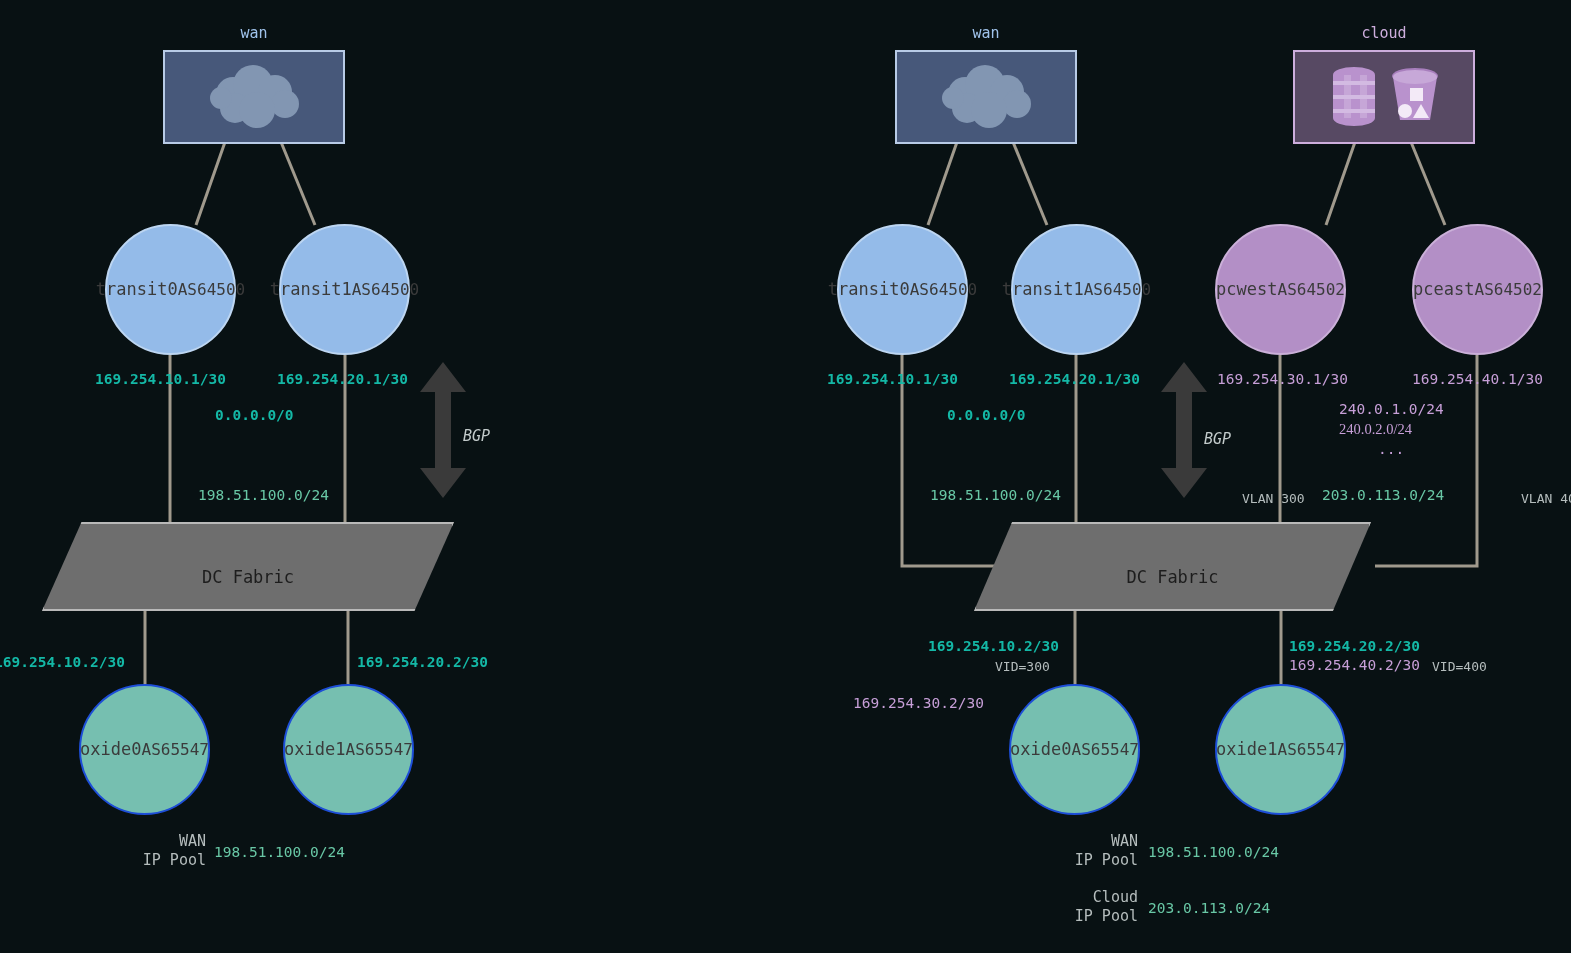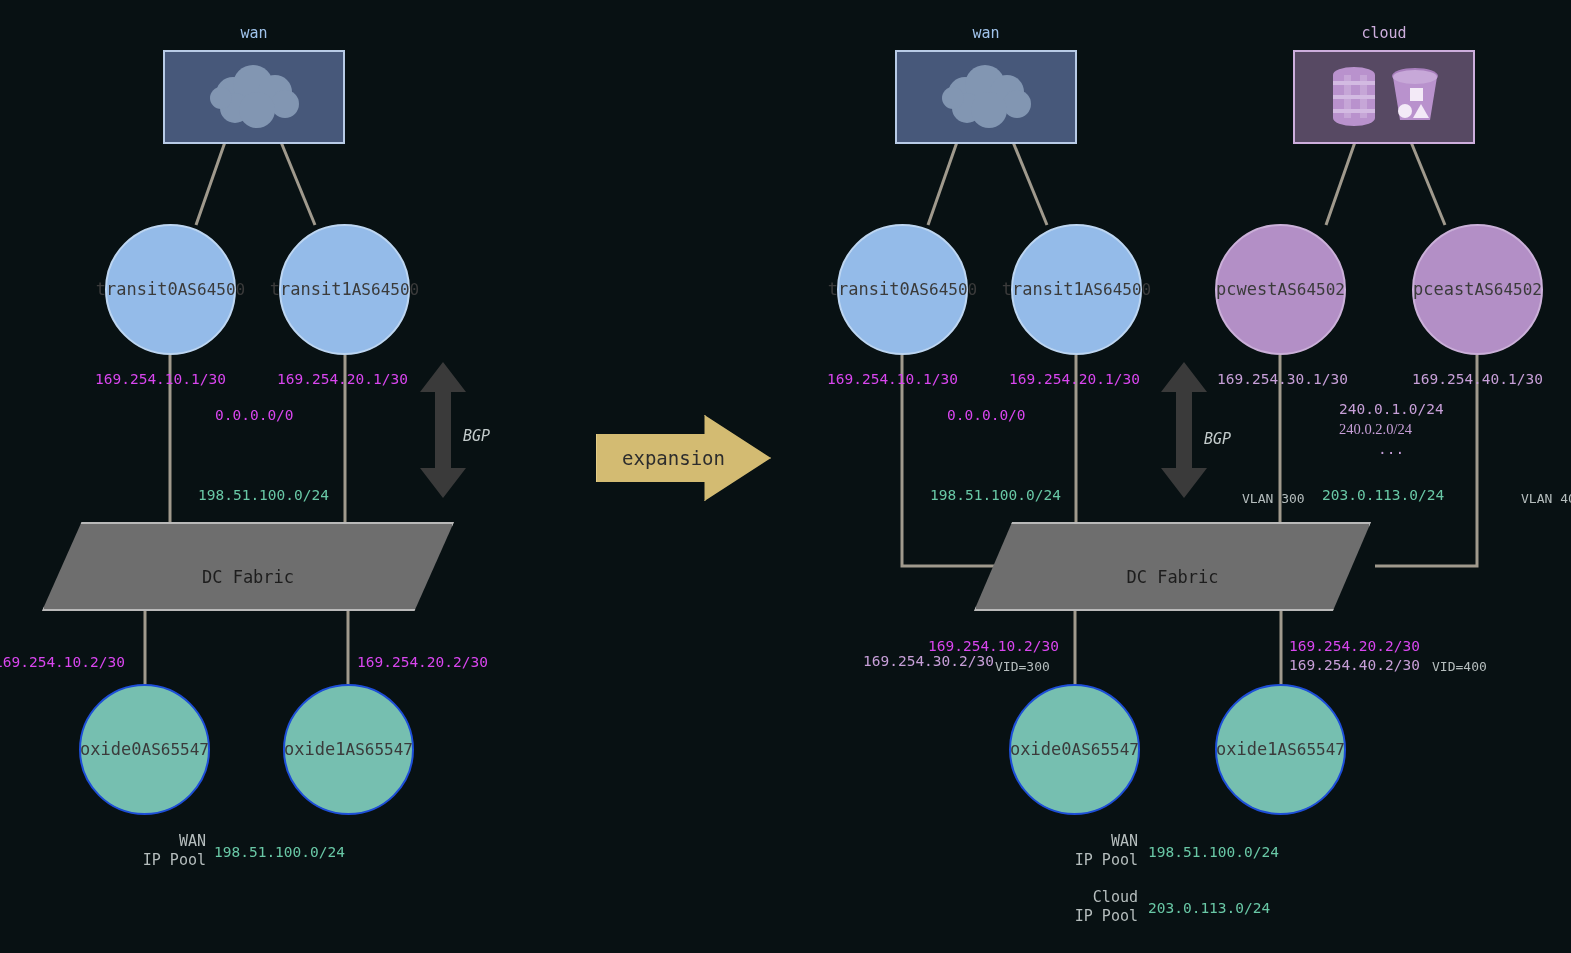--- a/index.html
+++ b/index.html
@@ -92,21 +92,21 @@
     clip-path: polygon(9.6% 0, 100% 0, 90.4% 100%, 0 100%);
   }
   .fabric .fablabel { position: relative; z-index: 2; margin-top: 20px; }
 
   
   .lbl {
     position: absolute;
     font-size: 14.5px;
     white-space: nowrap;
   }
-  .lbl.blue   { color: #d946ef; }
+  .lbl.blue   { color: #14b8a6; font-weight: bold; }
   .lbl.green  { color: #69c8a6; }
   .lbl.purple { color: #c79fd8; }
   .lbl.grey   { color: #b5bdbd; text-align: center; }
   .lbl.small  { font-size: 13px; }
   .lbl.pool {
     text-align: right;
     font-size: 15px;
     line-height: 1.25;
     color: #b5bdbd;
   }
@@ -225,24 +225,20 @@
     <span class="nm">oxide1</span>
     <span class="as">AS65547</span>
   </div>
 
   <div class="lbl pool" style="left:116px; top:832px; width:90px;">
     <div>WAN</div>
     <div>IP Pool</div>
   </div>
   <div class="lbl green" style="left:214px; top:844px;">198.51.100.0/24</div>
 
-  <div class="expansion" style="left:596px; top:415px; width:175px; height:86px;">
-    <div class="exshape"></div>
-    <div class="exlabel">expansion</div>
-  </div>
 
   <div class="boxwrap" style="left:895px; top:50px;">
     <div class="boxtitle">wan</div>
     <div class="wanbox">
       <svg width="110" height="66" viewBox="0 0 110 66">
         <g fill="#8296b2">
           <circle cx="34" cy="30" r="17"></circle>
             <circle cx="54" cy="21" r="20"></circle>
           <circle cx="76" cy="28" r="17"></circle>
             <circle cx="86" cy="40" r="14"></circle>
@@ -321,21 +317,21 @@
     <path d="M1184,362 L1207,392 L1192,392 L1192,468 L1207,468 L1184,498 L1161,468 L1176,468 L1176,392 L1161,392 Z" fill="#3a3a3a"></path>
   </svg>
   <div class="bgp" style="left:1204px; top:430px;">BGP</div>
 
   <div class="fabric" style="left:974px; top:522px; width:397px; height:89px;">
     <div class="fabshape"></div>
     <div class="fablabel">DC Fabric</div>
   </div>
 
   <div class="lbl blue" style="left:928px; top:638px;">169.254.10.2/30</div>
-  <div class="lbl purple" style="left:853px; top:653px;margin-left:10px;">169.254.30.2/30</div>
+  <div class="lbl purple" style="left:853px; top:695px;">169.254.30.2/30</div>
   <div class="lbl grey small" style="left:995px; top:659px;">VID=300</div>
 
   <div class="lbl blue" style="left:1289px; top:638px;">169.254.20.2/30</div>
   <div class="lbl purple" style="left:1289px; top:657px;">169.254.40.2/30</div>
   <div class="lbl grey small" style="left:1432px; top:659px;">VID=400</div>
 
   <div class="node circle oxide" style="left:1009px; top:684px;">
     <span class="nm">oxide0</span>
     <span class="as">AS65547</span>
   </div>

